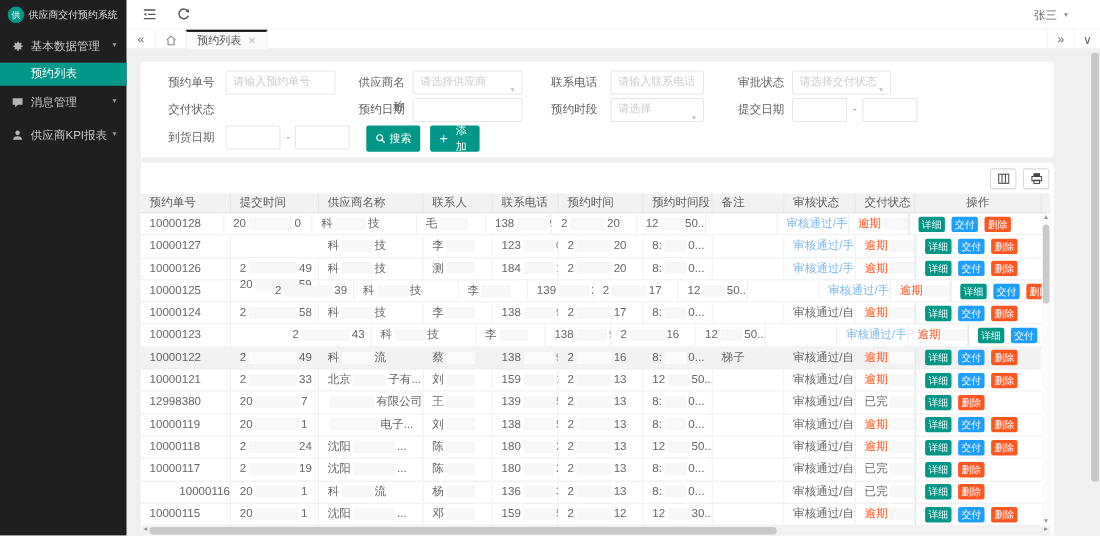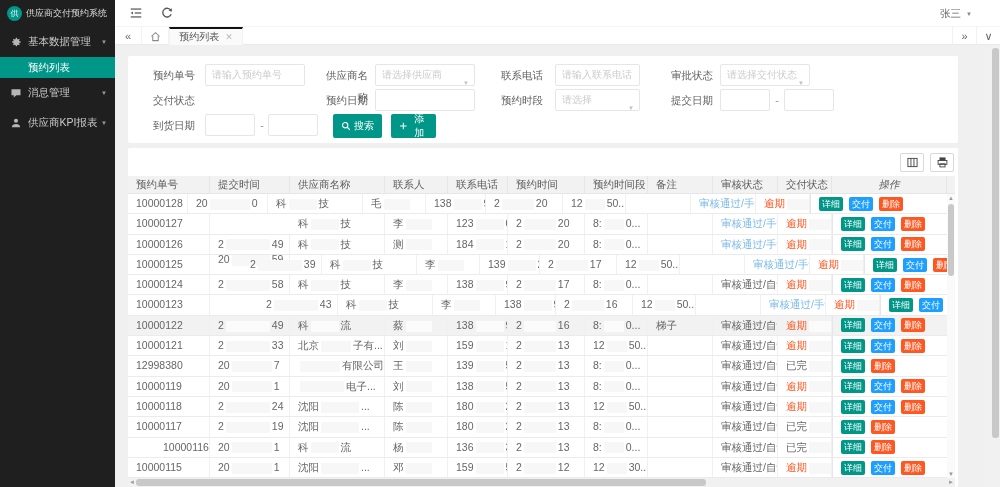--- a/index.html
+++ b/index.html
@@ -60,21 +60,21 @@
   .ic1 { left:77px; width:100px; } .ic2 { left:247px; width:100px; } .ic3 { left:427px; width:85px; } .ic4 { left:592px; width:90px; }
 
   
   #tbl-toolbar { position:absolute; top:0; left:0; width:830px; height:28px; }
   .tool-btn { position:absolute; top:5px; width:24px; height:19px; border:1px solid #d9d9d9; border-radius:2px; background:#fff;
     display:flex; align-items:center; justify-content:center; color:#444; cursor:pointer; }
   .tool-btn svg { width:11px; height:11px; display:block; }
   #tbl-head { position:absolute; top:28px; left:0; width:827px; height:18px; background:#f2f2f2; border-bottom:1px solid #e6e6e6; display:flex; }
   .th { height:18px; line-height:17px; padding-left:8px; font-size:10.5px; color:#5d5d5d; border-right:1px solid #e6e6e6;
     white-space:nowrap; overflow:hidden; flex:0 0 auto; }
-  .th.op { text-align:center; padding-left:0;font-style:italic; }
+  .th.op { text-align:center; padding-left:0; }
   #tbl-body { position:absolute; top:46px; left:0; width:819px; height:284px; overflow:hidden; }
   .tr { display:flex; height:20.3px; background:#fff; border-bottom:1px solid #ebebeb; }
   .tr.hl { background:#f2f2f2; }
   .td { height:100%; line-height:19px; padding-left:8px; font-size:10.5px; color:#666; border-right:1px solid #f0f0f0;
     white-space:nowrap; overflow:hidden; flex:0 0 auto; }
   .td .redact { display:inline-block; height:11px; background:#f7f7f7; border-radius:1px; vertical-align:middle; margin:0 2px; }
   .tr.hl .td .redact { background:#fbfbfb; }
   .td.c-blue { color:#7db9e8; }
   .td.c-red { color:#ff5722; }
   .td.op-cell { border-left:1px solid #e6e6e6; border-right:none; display:flex; align-items:center; padding-left:8px; }
@@ -251,21 +251,21 @@
           <div class="th" style="width: 60px;">联系电话</div>
           <div class="th" style="width: 77px;">预约时间</div>
           <div class="th" style="width: 63px;">预约时间段</div>
           <div class="th" style="width: 65px;">备注</div>
           <div class="th" style="width: 65px;">审核状态</div>
           <div class="th" style="width: 54px;">交付状态</div>
           <div class="th op" style="width: 115px;">操作</div>
         </div>
       <div id="tbl-body">
           <div class="tr">
-            <div class="td" style="width: 60px;">10000128</div>
+            <div class="td" style="width: 76px;">10000128</div>
             <div class="td" style="width: 80px;"><span><span>20</span><span class="redact" style="width: 40px;"></span><span>0</span></span></div>
             <div class="td" style="width: 95px;"><span><span>科</span><span class="redact" style="width: 28px;"></span><span>技</span></span></div>
             <div class="td" style="width: 63px;"><span><span>毛</span><span class="redact" style="width: 26px;"></span></span></div>
             <div class="td" style="width: 60px;"><span><span>138</span><span class="redact" style="width: 28px;"></span><span>98</span></span></div>
             <div class="td" style="width: 77px;"><span><span>2</span><span class="redact" style="width: 32px;"></span><span>20</span></span></div>
             <div class="td" style="width: 63px;"><span><span>12</span><span class="redact" style="width: 20px;"></span><span>50...</span></span></div>
             <div class="td" style="width: 65px;"></div>
             <div class="td c-blue" style="width: 65px;">审核通过/手动</div>
             <div class="td c-red" style="width: 54px;"><span><span>逾期</span><span class="redact" style="width: 26px;"></span></span></div>
             <div class="td op-cell" style="width: 115px;">

